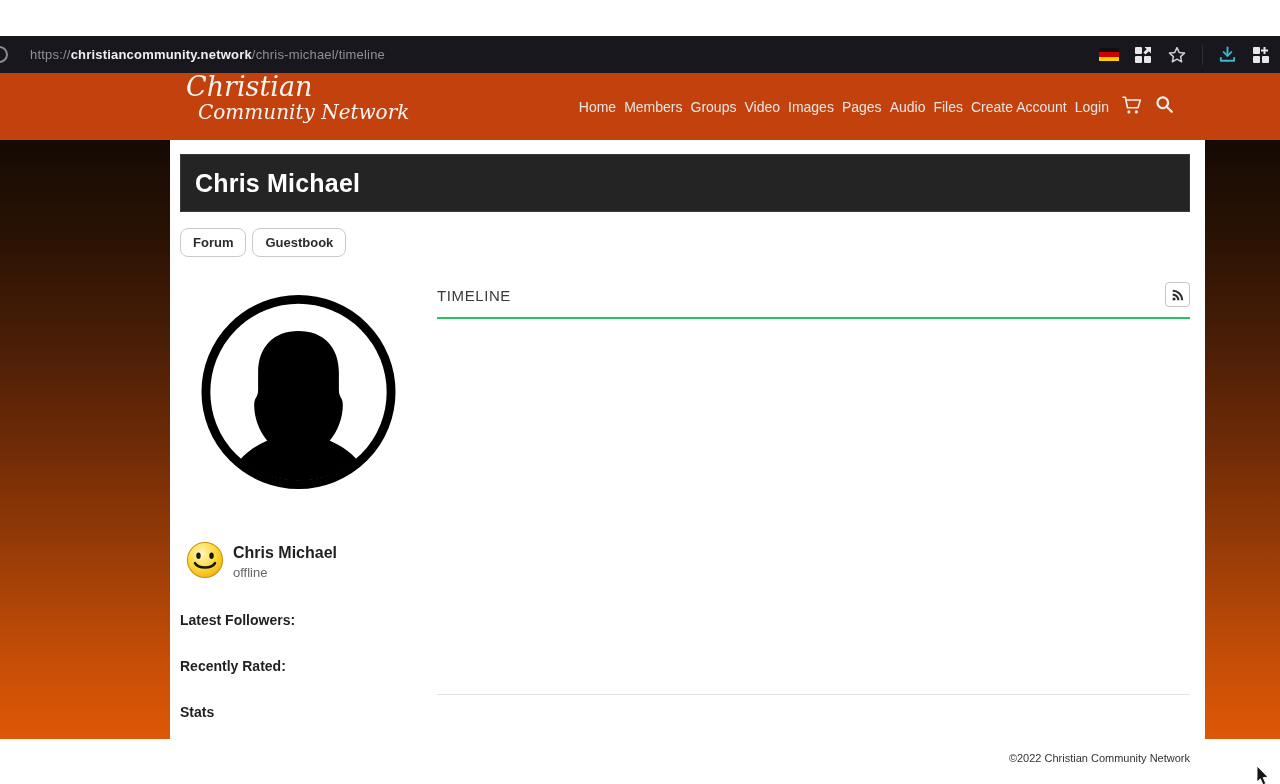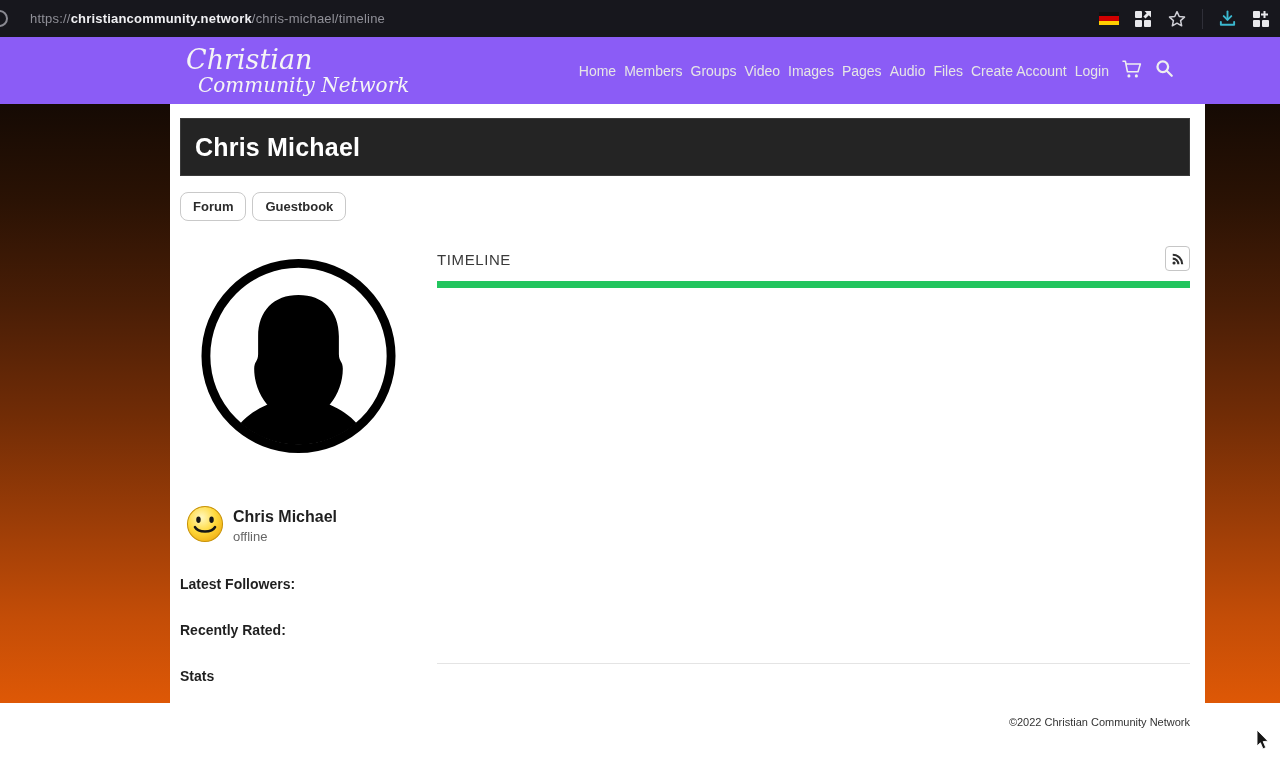--- a/index.html
+++ b/index.html
@@ -1,31 +1,31 @@
 <!DOCTYPE html>
 <html><head>
 <meta charset="utf-8">
 <style>
   * { margin:0; padding:0; box-sizing:border-box; }
   html,body { width:1280px; height:784px; overflow:hidden; font-family:"Liberation Sans", sans-serif; background:#fff; }
 
   
-  .browser-bar { position:relative; height:37px; background:#17171d; display:flex; align-items:center; }
+  .browser-bar { position:relative; height:37px; background:#17171d; display:flex; align-items:center;margin-top:36px; }
   .site-badge { position:absolute; left:-9px; top:10px; width:17px; height:17px; border:2px solid #8a8a92; border-radius:50%; }
   .url-text { margin-left:30px; font-size:13px; color:#8f8f97; letter-spacing:0.2px; white-space:nowrap; }
   .url-text .domain { color:#efeff2; font-weight:bold; }
   .browser-actions { position:absolute; right:0; top:0; height:37px; display:flex; align-items:center; gap:15px; padding-right:10px; }
   .flag { width:20px; height:13px; display:flex; flex-direction:column; }
   .flag div { flex:1; }
   .f-black { background:#101010; } .f-red { background:#d00000; } .f-gold { background:#ffce00; }
   .chrome-sep { width:1px; height:20px; background:#2f2f38; }
   .icon-btn { display:flex; align-items:center; justify-content:center; }
 
   
-  .nav-bar { height:67px; background:#8b5cf6; display:flex; align-items:center; }
+  .nav-bar { height:67px; background:#c2410c; display:flex; }
   .logo { margin-left:186px; color:#f5f5f5; font-family:"DejaVu Serif", serif; font-style:italic; line-height:1; cursor:default; }
   .logo .l1 { font-size:27px; }
   .logo .l2 { font-size:20px; margin-left:12px; margin-top:2px; }
   .nav-menu { margin-left:auto; display:flex; align-items:center; gap:8px; padding-right:106px; }
   .nav-item { color:#e6e6e6; font-size:14px; cursor:pointer; white-space:nowrap; }
   .nav-icon { margin-left:4px; cursor:pointer; }
 
   
   .main-bg { position:relative; height:599px;
     background:linear-gradient(180deg,#150a04 0%,#23100470 10%,#2a1204 14%,#4a1e06 32%,#712c06 50%,#9c3d07 68%,#c44d07 84%,#de5806 100%);
@@ -48,21 +48,21 @@
   .avatar-wrap { margin:24px 0 0 20px; width:197px; height:200px; }
 
   .who-row { margin:49px 0 0 6px; display:flex; align-items:flex-start; }
   .who-text { margin-left:9px; }
   .who-name { font-size:16px; font-weight:bold; color:#1f1f1f; margin-top:3px; }
   .who-status { font-size:13px; color:#666; margin-top:3px; }
 
   .side-section { margin:30px 0 0 0; font-size:14px; font-weight:bold; color:#1f1f1f; }
   .side-section.first { margin-top:29px; }
 
-  .timeline-head { display:flex; justify-content:space-between; align-items:flex-start; padding-top:14px; padding-bottom:10px; border-bottom:7px solid #22c55e; }
+  .timeline-head { display:flex; justify-content:space-between; align-items:flex-start; padding-top:14px; padding-bottom:10px; border-bottom:2px solid #22c55e; }
   .timeline-title { font-size:15px; color:#3a3a3a; letter-spacing:0.6px; margin-top:5px; }
   .rss-btn { width:25px; height:25px; background:#fff; border:1px solid #c6c6c6; border-radius:4px; display:flex; align-items:center; justify-content:center; cursor:pointer; }
   .timeline-body { height:375px; }
   .timeline-divider { border-top:1px solid #e4e4e4; }
 
   
   .footer { position:relative; height:81px; background:#fff; text-align:right; padding:13px 90px 0 0; }
   .copyright { font-size:11px; color:#333;margin-left:32px; }
   .subtext { margin-top:7px; font-size:10px; color:#8c8c8c; }
   .subtext span { cursor:pointer; }

